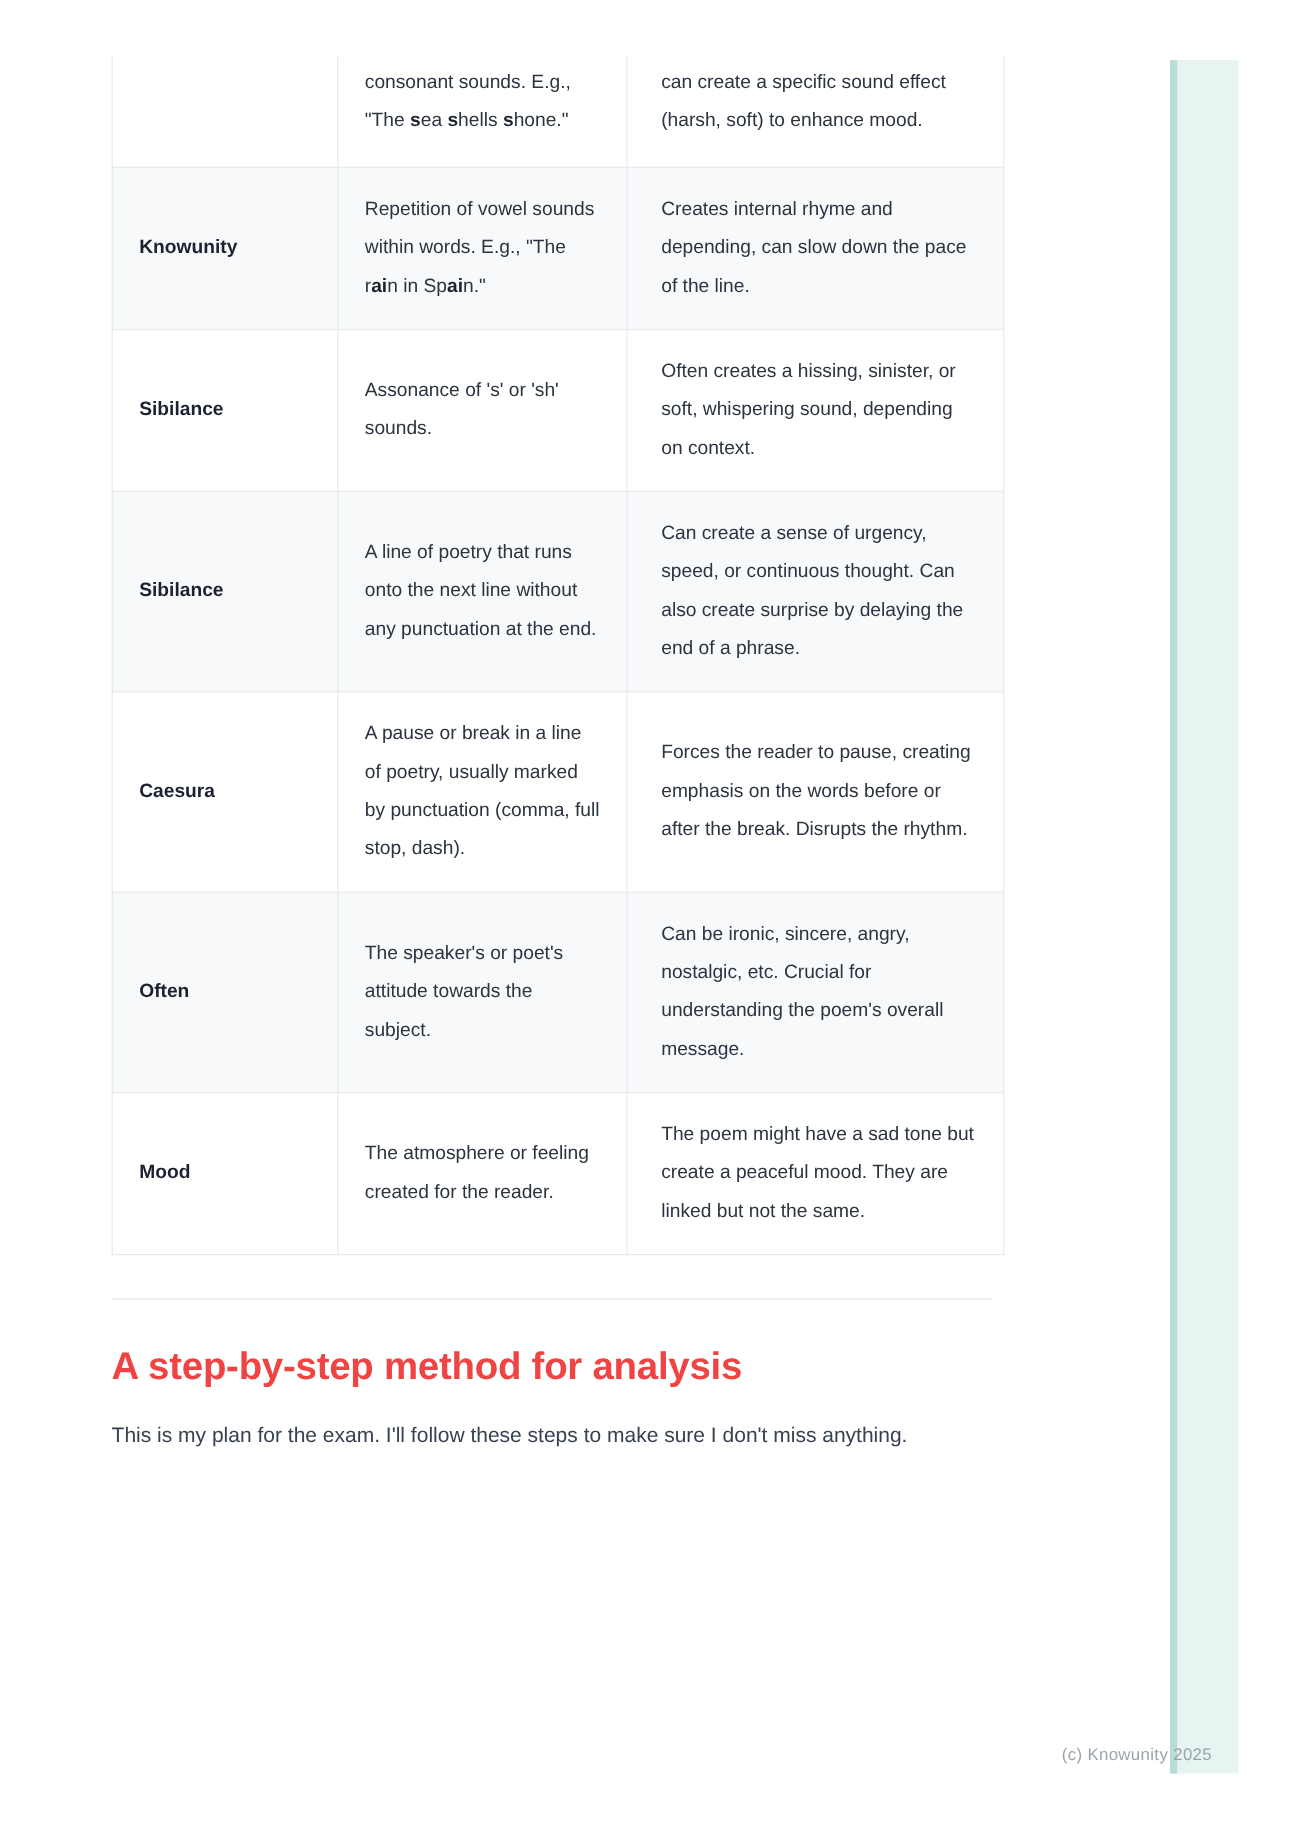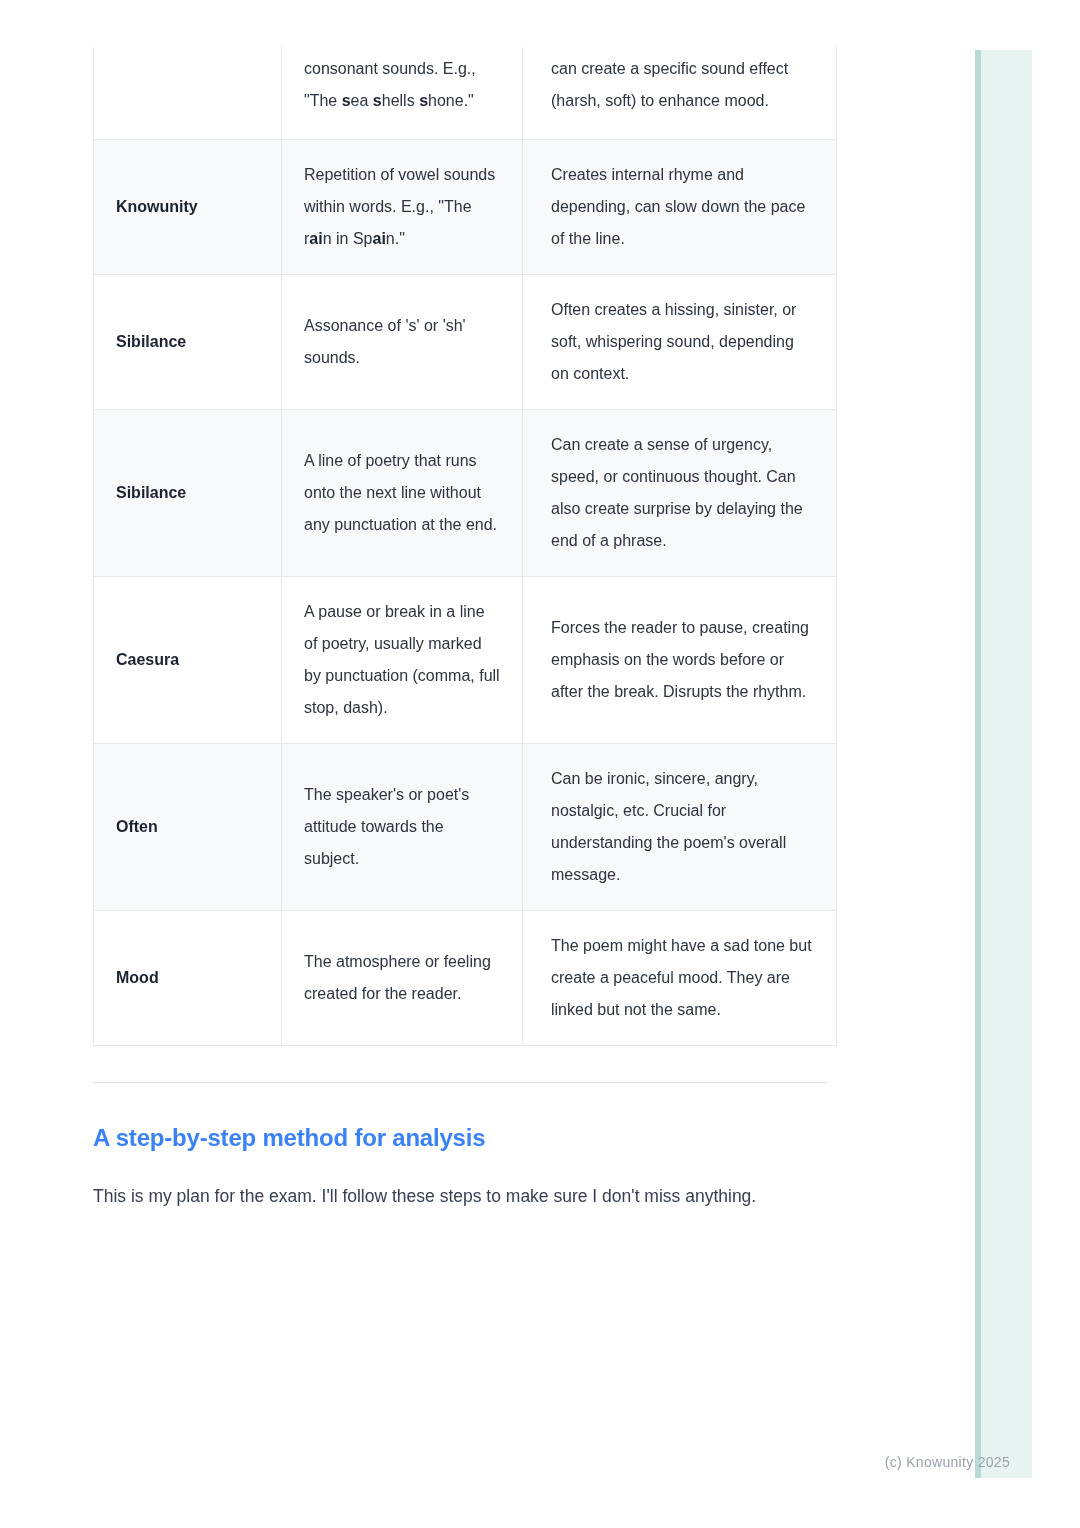--- a/index.html
+++ b/index.html
@@ -53,25 +53,25 @@
   td b { font-weight: 700; color: #1b2331; }
 
   .divider {
     border: none;
     border-top: 1px solid #dfe3e7;
     margin: 36px 0 0 0;
     width: 734px;
   }
   h2.section-heading {
     margin: 38px 0 0 0;
-    font-size: 24px;
+    font-size: 32px;
     line-height: 34px;
     font-weight: 700;
     letter-spacing: -0.2px;
-    color: #3b82f6;
+    color: #ef4444;
   }
   p.section-paragraph {
     margin: 24px 0 0 0;
     max-width: 715px;
     font-size: 17.5px;
     line-height: 34px;
     color: #374151;
   }
   .side-bar {
     position: absolute;

